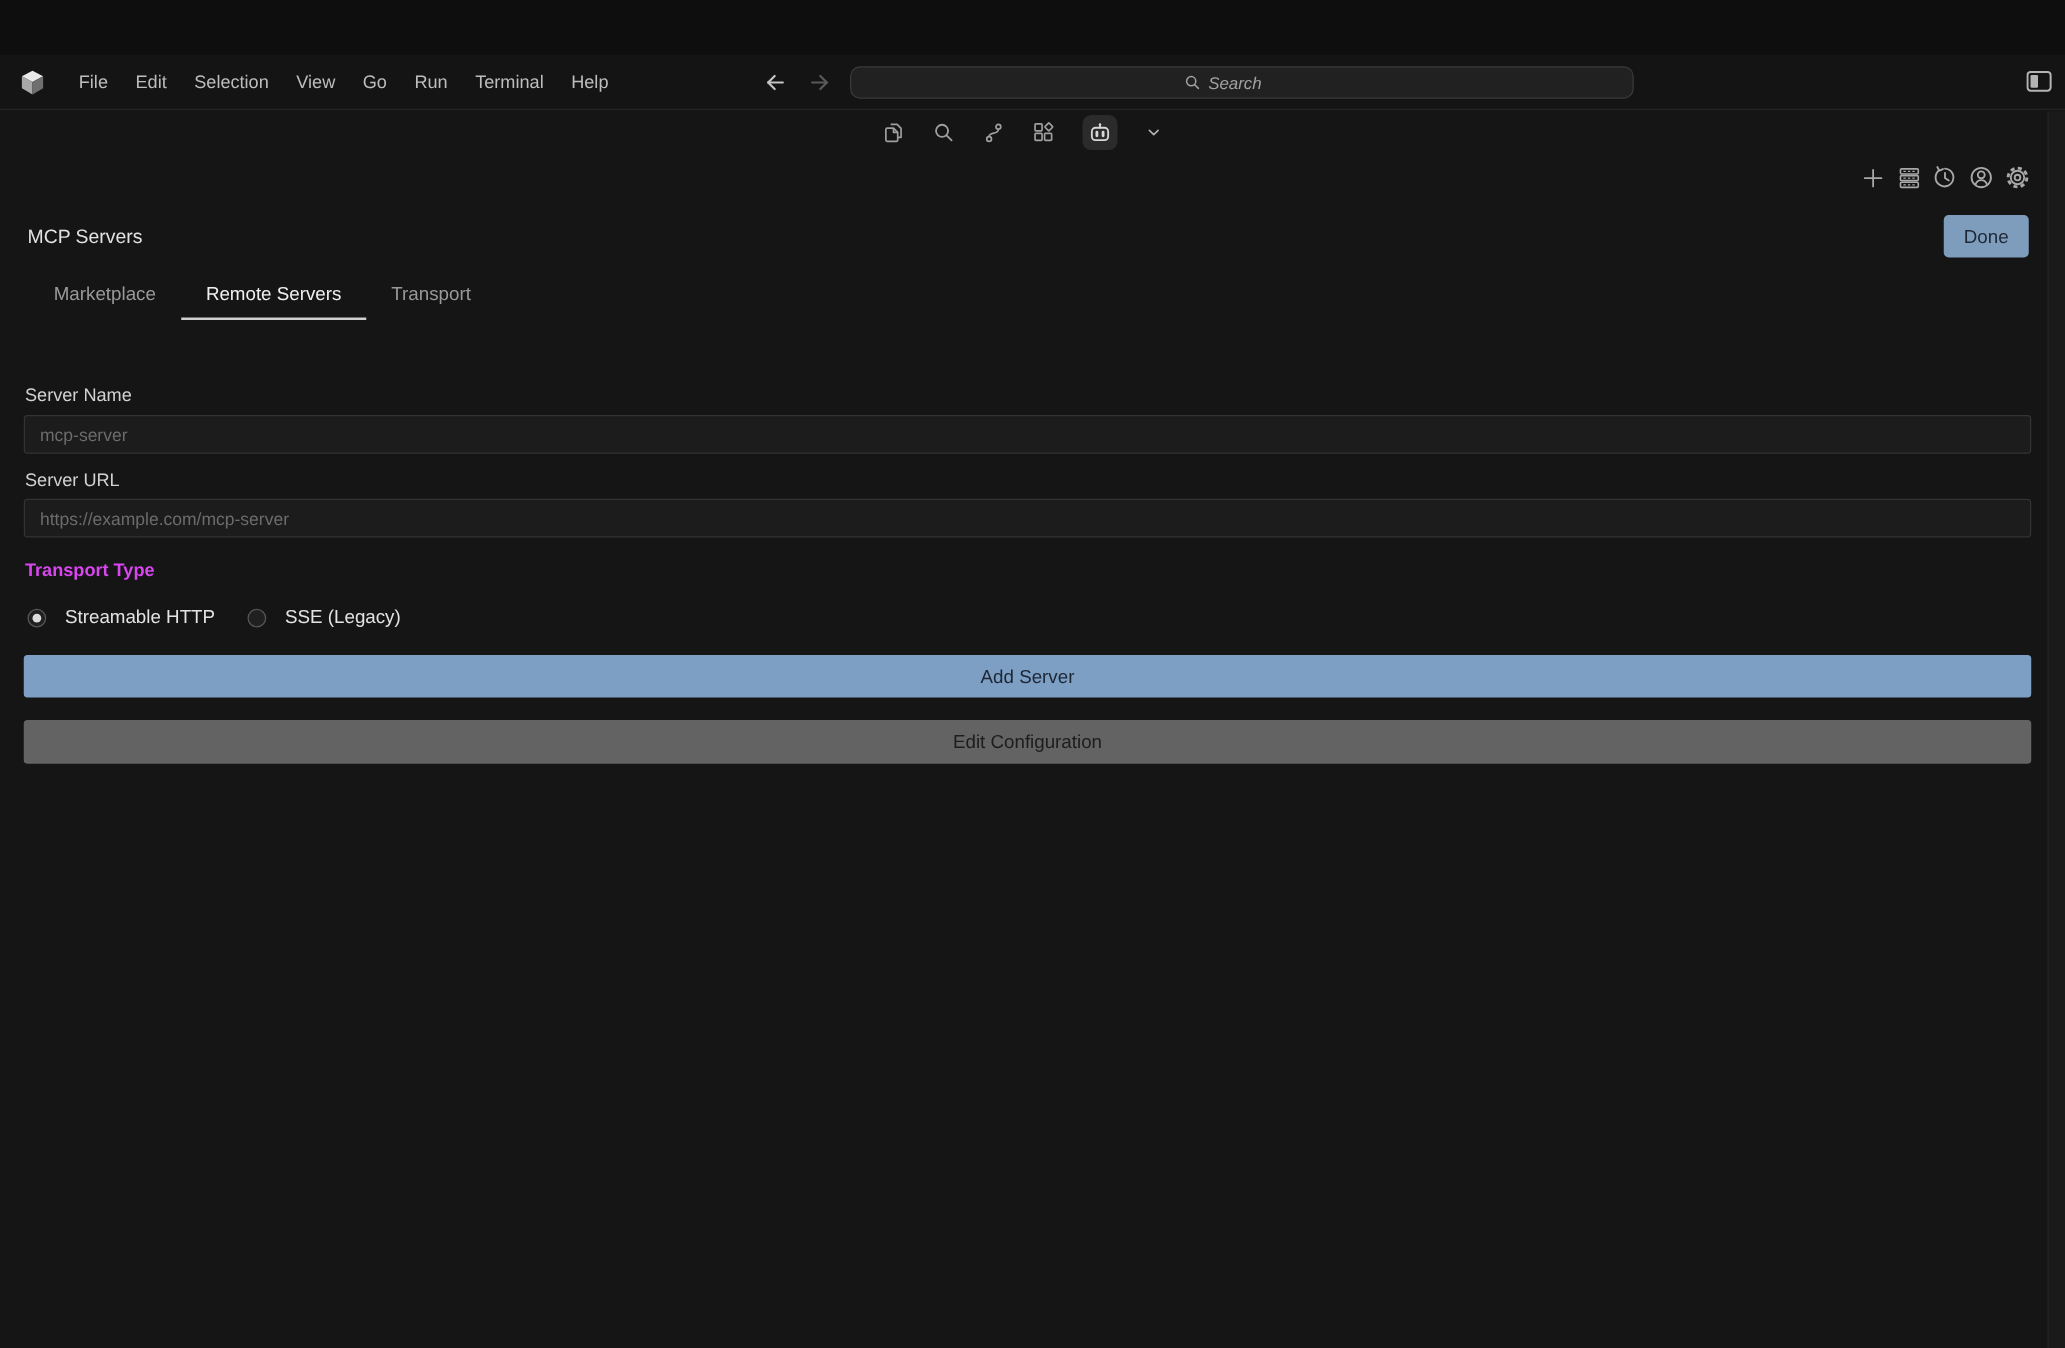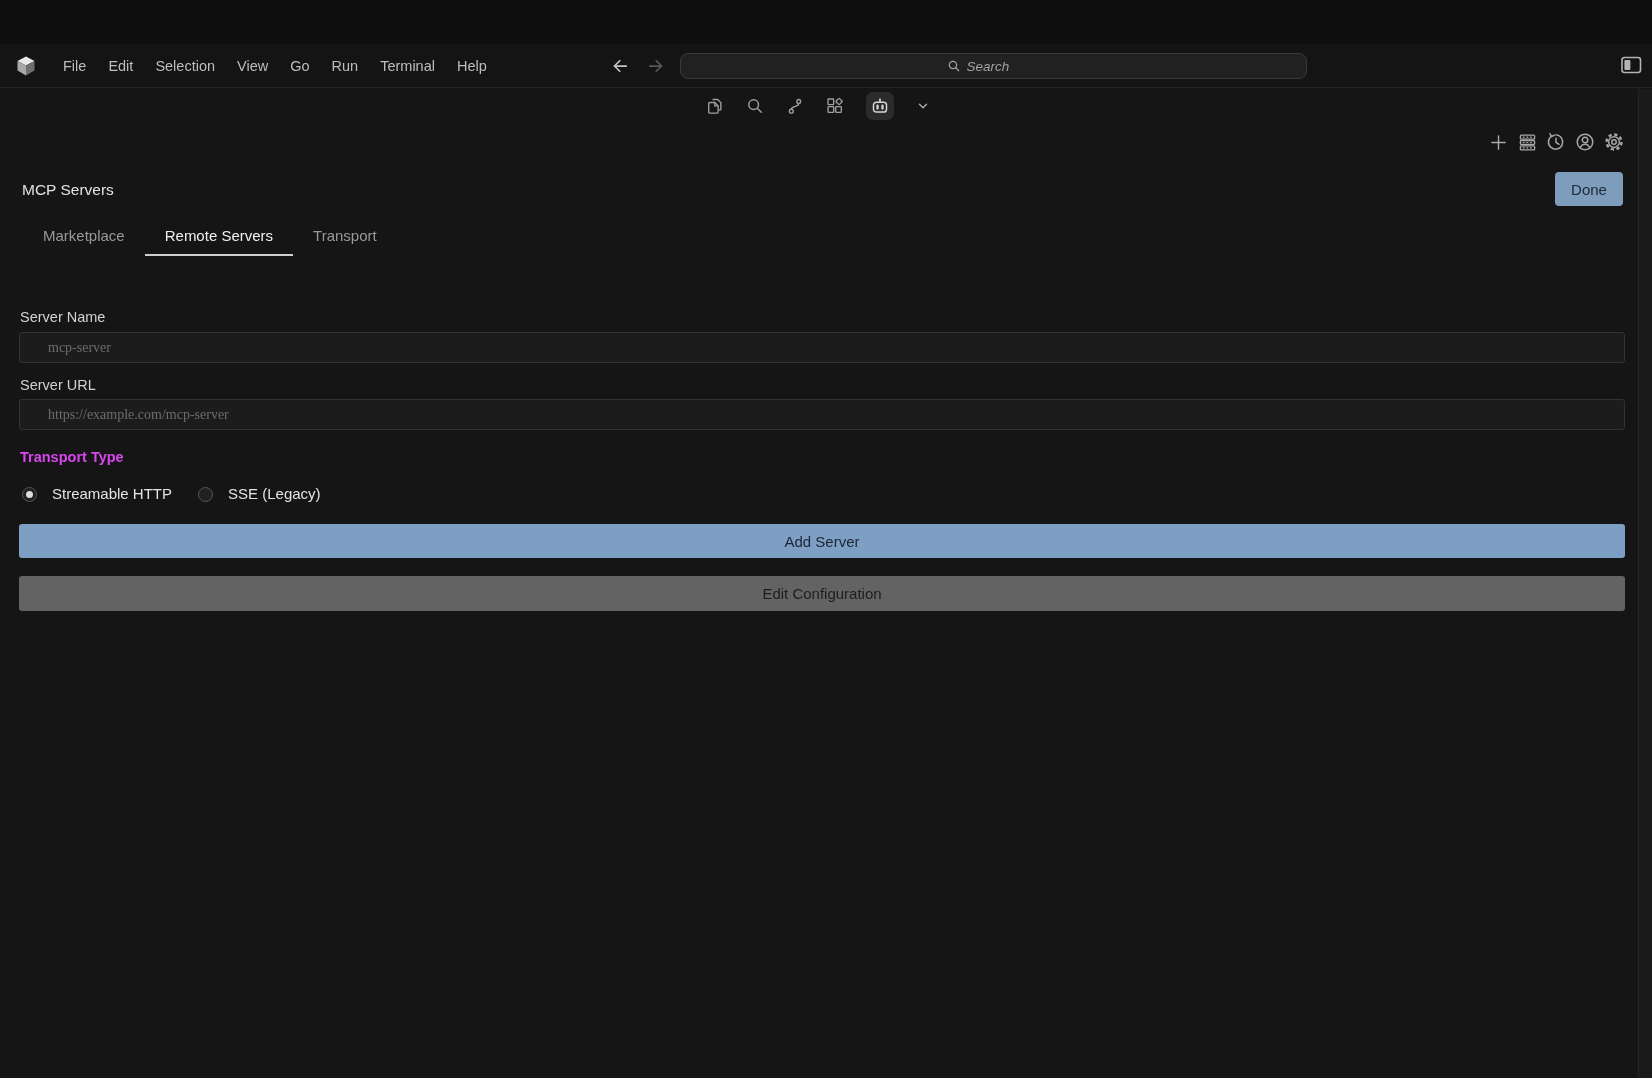--- a/index.html
+++ b/index.html
@@ -53,21 +53,21 @@
   .tab.active { color:#f0f0f0; border-bottom-color:#d0d0d0; }
 
   
   .desc { position:absolute; left:20px; top:234px; font-size:14.5px; color:#d2d2d2; }
   .desc a { color:#6190c9; text-decoration:none; cursor:pointer; }
   .flabel { position:absolute; left:20px; font-size:14.5px; color:#d2d2d2; }
   .flabel.name { top:265px; }
   .flabel.url  { top:333px; }
   .field { position:absolute; left:19px; width:1606px; height:31px;
            background:#1c1c1c; border:1px solid #333333; border-radius:3px;
-           padding:0 28px; color:#cfcfcf; font-size:14px; font-family:Liberation Serif, serif; outline:none; }
+           padding:0 12px; color:#cfcfcf; font-size:14px; font-family:Liberation Sans, sans-serif; outline:none; }
   .field::placeholder { color:#6c6c6c; }
   .field.name { top:288px; }
   .field.url  { top:355px; }
   .tlabel { position:absolute; left:20px; top:405px; font-size:14.5px; font-weight:700; color:#d946ef; }
   .radios { position:absolute; left:22px; top:440px; height:18px;
             display:flex; align-items:flex-end; font-size:15px; color:#e3e3e3; }
   .radio { width:15px; height:15px; border-radius:50%; border:1px solid #565656;
            background:#202020; display:inline-flex; align-items:center; justify-content:center;
            cursor:pointer; flex:none; }
   .radio.checked::after { content:''; width:7px; height:7px; border-radius:50%; background:#dcdcdc; }

